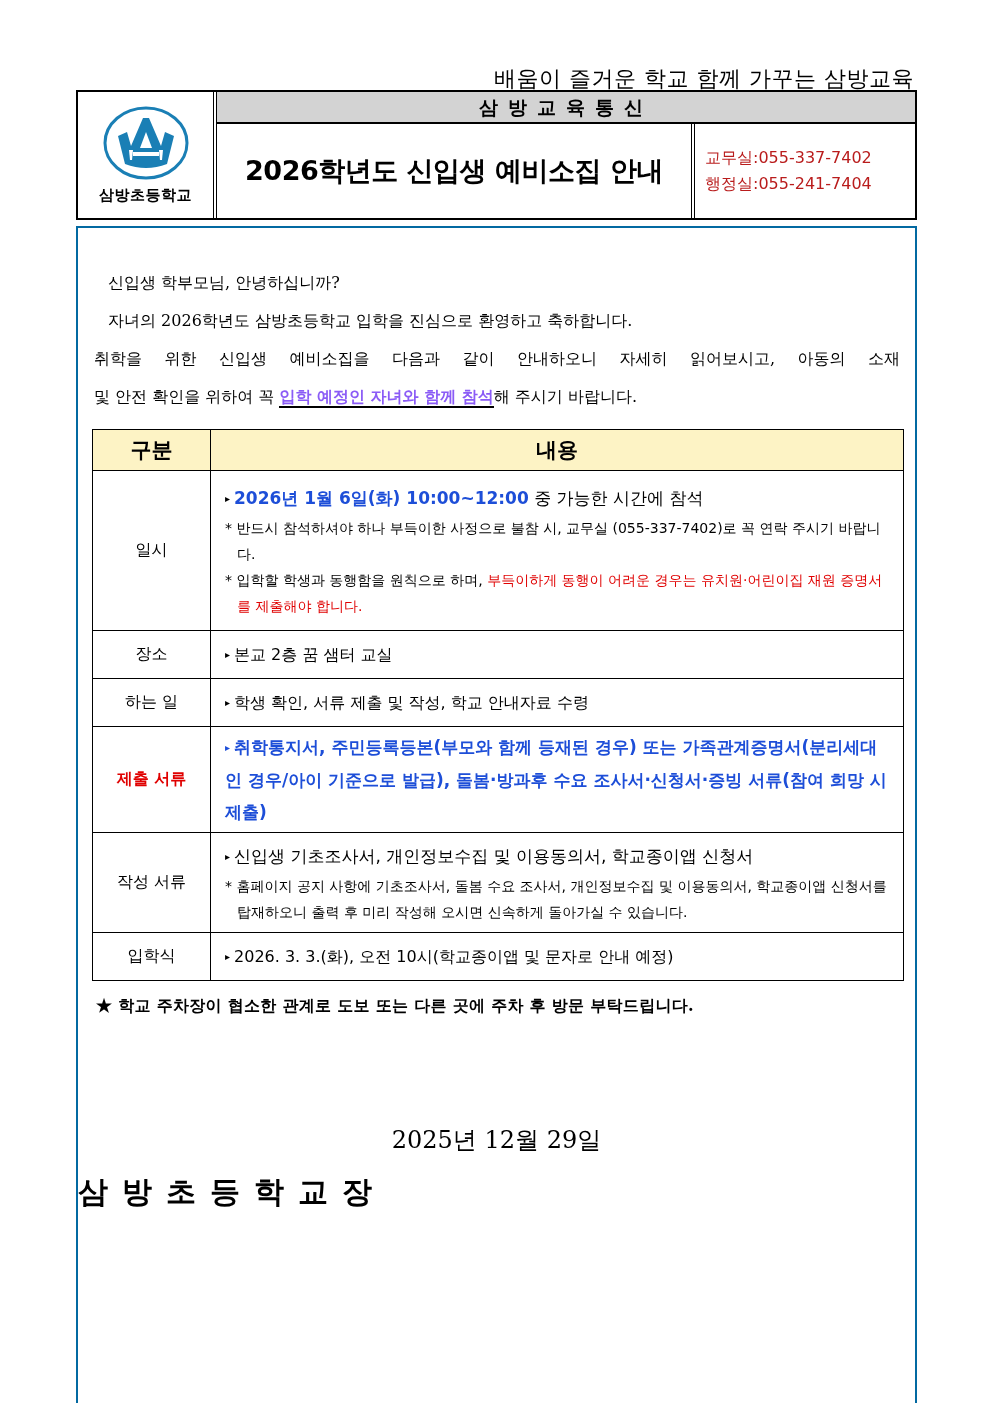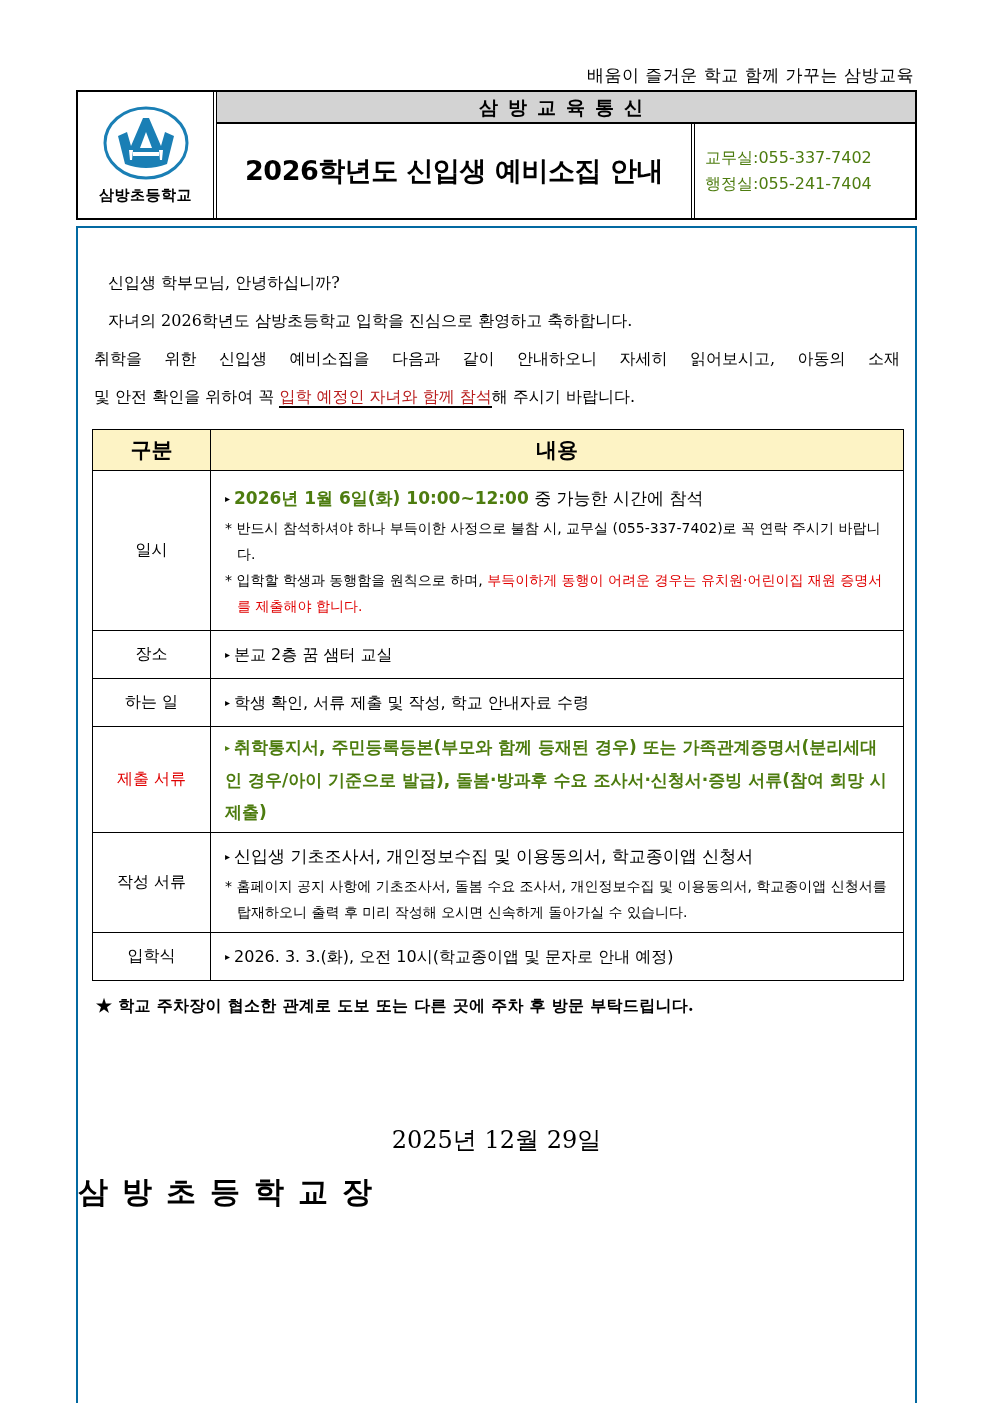--- a/index.html
+++ b/index.html
@@ -1,39 +1,39 @@
 <!DOCTYPE html>
 <html><head>
 <meta charset="utf-8">
 <style>
   html,body{margin:0;padding:0;background:#fff;}
   body{width:992px;height:1403px;position:relative;font-family:"DejaVu Sans","Liberation Sans",sans-serif;color:#000;overflow:hidden;}
-  .motto{position:absolute;top:64px;right:78px;font-size:17px;letter-spacing:0.5px;}
+  .motto{position:absolute;top:64px;right:78px;font-size:22px;letter-spacing:0.5px;}
   .header{position:absolute;left:76px;top:90px;width:841px;height:130px;border:2px solid #000;box-sizing:border-box;display:flex;}
   .logo-cell{width:135px;border-right:4px double #000;display:flex;flex-direction:column;align-items:center;justify-content:flex-start;font-family:Liberation Mono, monospace;}
   .logo-cell svg{margin-top:14px;}
   .logo-name{font-size:15px;font-weight:bold;margin-top:6px;letter-spacing:0.5px;}
   .hdr-right{flex:1;display:flex;flex-direction:column;}
   .banner{height:30px;background:#d3d3d3;border-bottom:2px solid #000;text-align:center;font-size:19px;font-weight:bold;letter-spacing:10px;line-height:30px;font-family:"DejaVu Serif",serif;}
   .hdr-bottom{flex:1;display:flex;}
   .title-cell{flex:1;display:flex;align-items:center;justify-content:center;font-size:27px;font-weight:bold;border-right:4px double #000;letter-spacing:-0.5px;}
-  .contact-cell{width:210px;display:flex;flex-direction:column;justify-content:center;padding-left:10px;font-size:16px;color:#4d7c0f;line-height:26px;}
+  .contact-cell{width:210px;display:flex;flex-direction:column;justify-content:center;padding-left:10px;font-size:16px;color:#b91c1c;line-height:26px;}
   .body-box{position:absolute;left:76px;top:226px;width:841px;height:1337px;border:2px solid #0369a1;box-sizing:border-box;}
   .intro{position:absolute;left:16px;top:36px;width:806px;font-family:"DejaVu Serif","Liberation Serif",serif;font-size:16px;line-height:38px;}
   .intro p{margin:0;}
   .indent{padding-left:14px;}
   .justify{text-align:justify;text-align-last:justify;}
-  .red-ul{color:#b91c1c;font-weight:normal;border-bottom:2px solid #000;}
+  .red-ul{color:#8b5cf6;font-weight:bold;border-bottom:2px solid #000;}
   table.info{position:absolute;left:14px;top:201px;width:812px;border-collapse:collapse;}
   table.info td, table.info th{border:1px solid #000;font-size:16px;}
   table.info th{background:#fdf3c5;height:38px;font-size:21px;font-weight:bold;}
   td.lbl{width:115px;text-align:center;font-size:18px;}
   td.content{padding:4px 10px 4px 14px;}
   .tri{font-size:10px;margin-right:4px;vertical-align:2px;}
-  .blue-b{color:#4d7c0f;font-weight:bold;}
+  .blue-b{color:#1d4ed8;font-weight:bold;}
   .red{color:#e00000;}
   .note{font-size:14px;line-height:26px;padding-left:12px;text-indent:-12px;}
   .main-line{font-size:17px;line-height:32px;}
   .parking{position:absolute;left:18px;top:768px;font-size:16px;font-weight:bold;font-family:"DejaVu Serif",serif;letter-spacing:0.3px;}
   .date{position:absolute;left:0;right:0;top:896px;text-align:center;font-family:"DejaVu Serif","Liberation Serif",serif;font-size:24px;}
   .sign{position:absolute;left:0;right:0;top:944px;text-align:left;font-family:"DejaVu Serif","Liberation Serif",serif;font-size:30px;font-weight:bold;letter-spacing:14px;}
 </style>
 </head>
 <body>
 
@@ -87,21 +87,21 @@
     </tr>
     <tr style="height:48px">
       <td class="lbl">장소</td>
       <td class="content main-line"><span class="tri">▸</span><span>본교 2층 꿈 샘터 교실</span></td>
     </tr>
     <tr style="height:48px">
       <td class="lbl">하는 일</td>
       <td class="content main-line"><span class="tri">▸</span><span>학생 확인, 서류 제출 및 작성, 학교 안내자료 수령</span></td>
     </tr>
     <tr style="height:102px">
-      <td class="lbl red" style="font-weight:normal">제출 서류</td>
+      <td class="lbl red" style="font-weight:bold">제출 서류</td>
       <td class="content blue-b" style="font-size:17px;line-height:32px"><span class="tri">▸</span><span>취학통지서, 주민등록등본(부모와 함께 등재된 경우) 또는 가족관계증명서(분리세대인 경우/아이 기준으로 발급), 돌봄·방과후 수요 조사서·신청서·증빙 서류(참여 희망 시 제출)</span></td>
     </tr>
     <tr style="height:100px">
       <td class="lbl">작성 서류</td>
       <td class="content">
         <div class="main-line"><span class="tri">▸</span><span>신입생 기초조사서, 개인정보수집 및 이용동의서, 학교종이앱 신청서</span></div>
         <div class="note"><span>*</span> <span>홈페이지 공지 사항에 기초조사서, 돌봄 수요 조사서, 개인정보수집 및 이용동의서, 학교종이앱 신청서를 탑재하오니 출력 후 미리 작성해 오시면 신속하게 돌아가실 수 있습니다.</span></div>
       </td>
     </tr>
     <tr style="height:48px">

